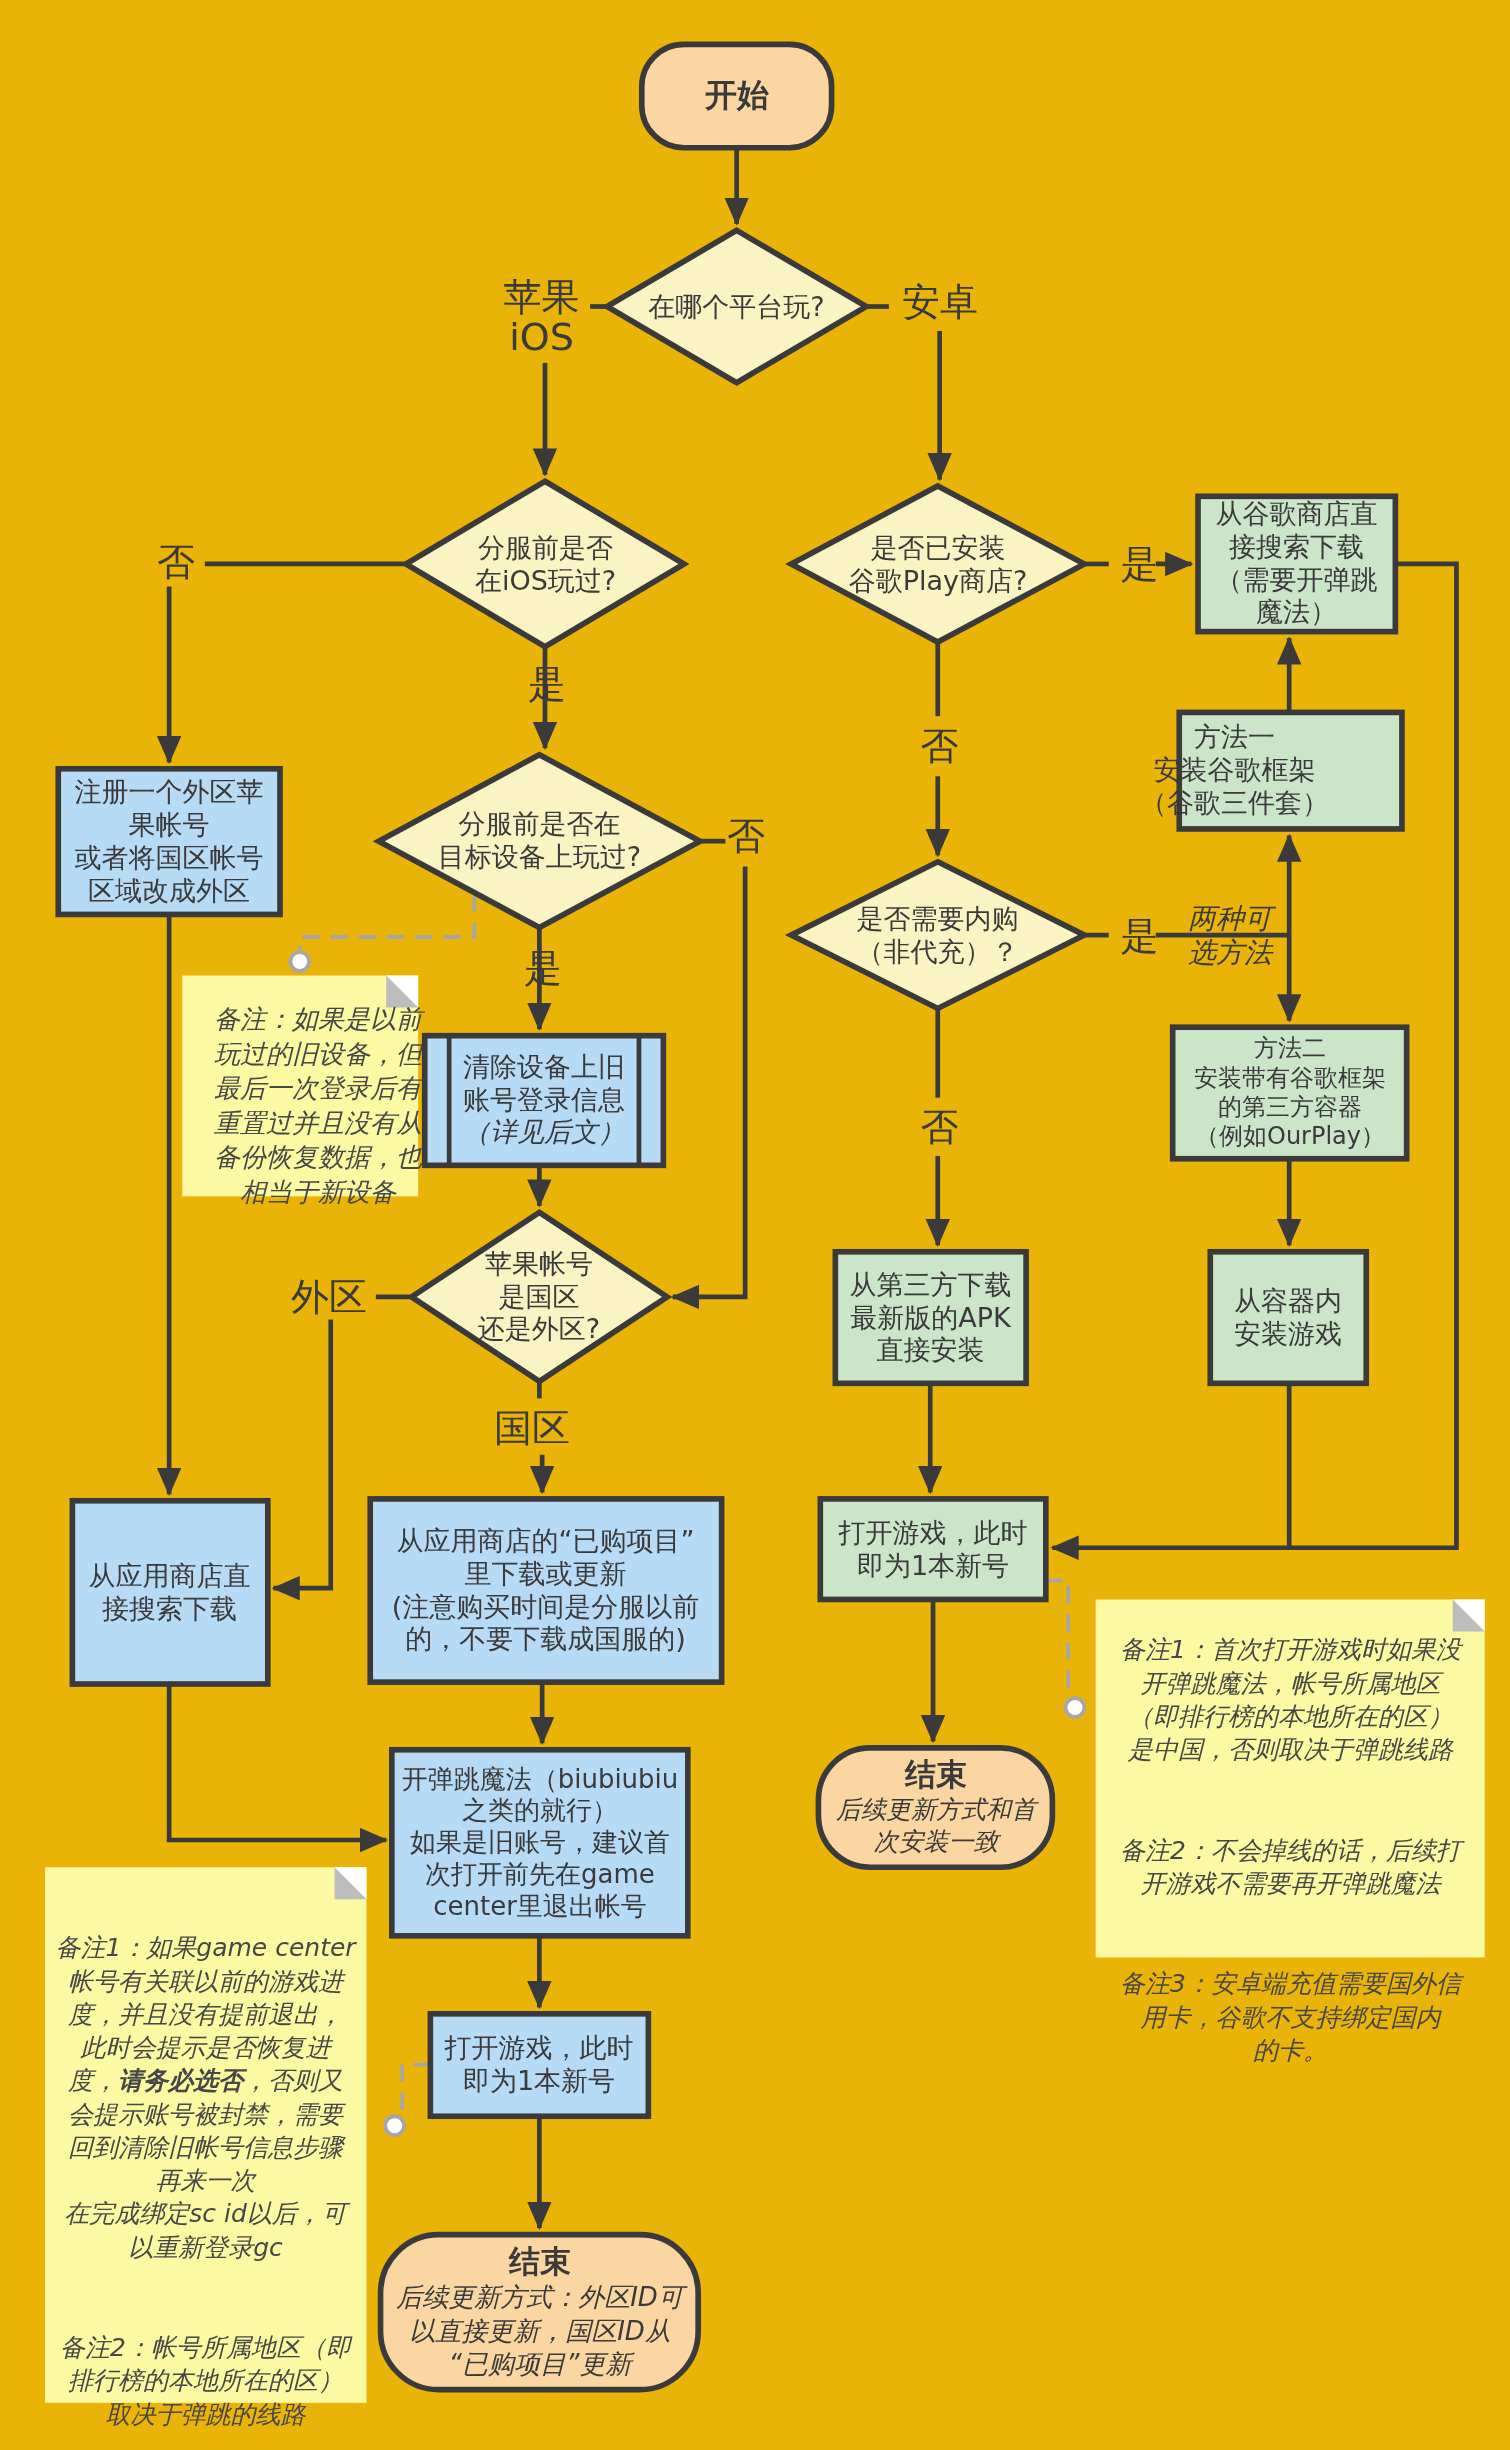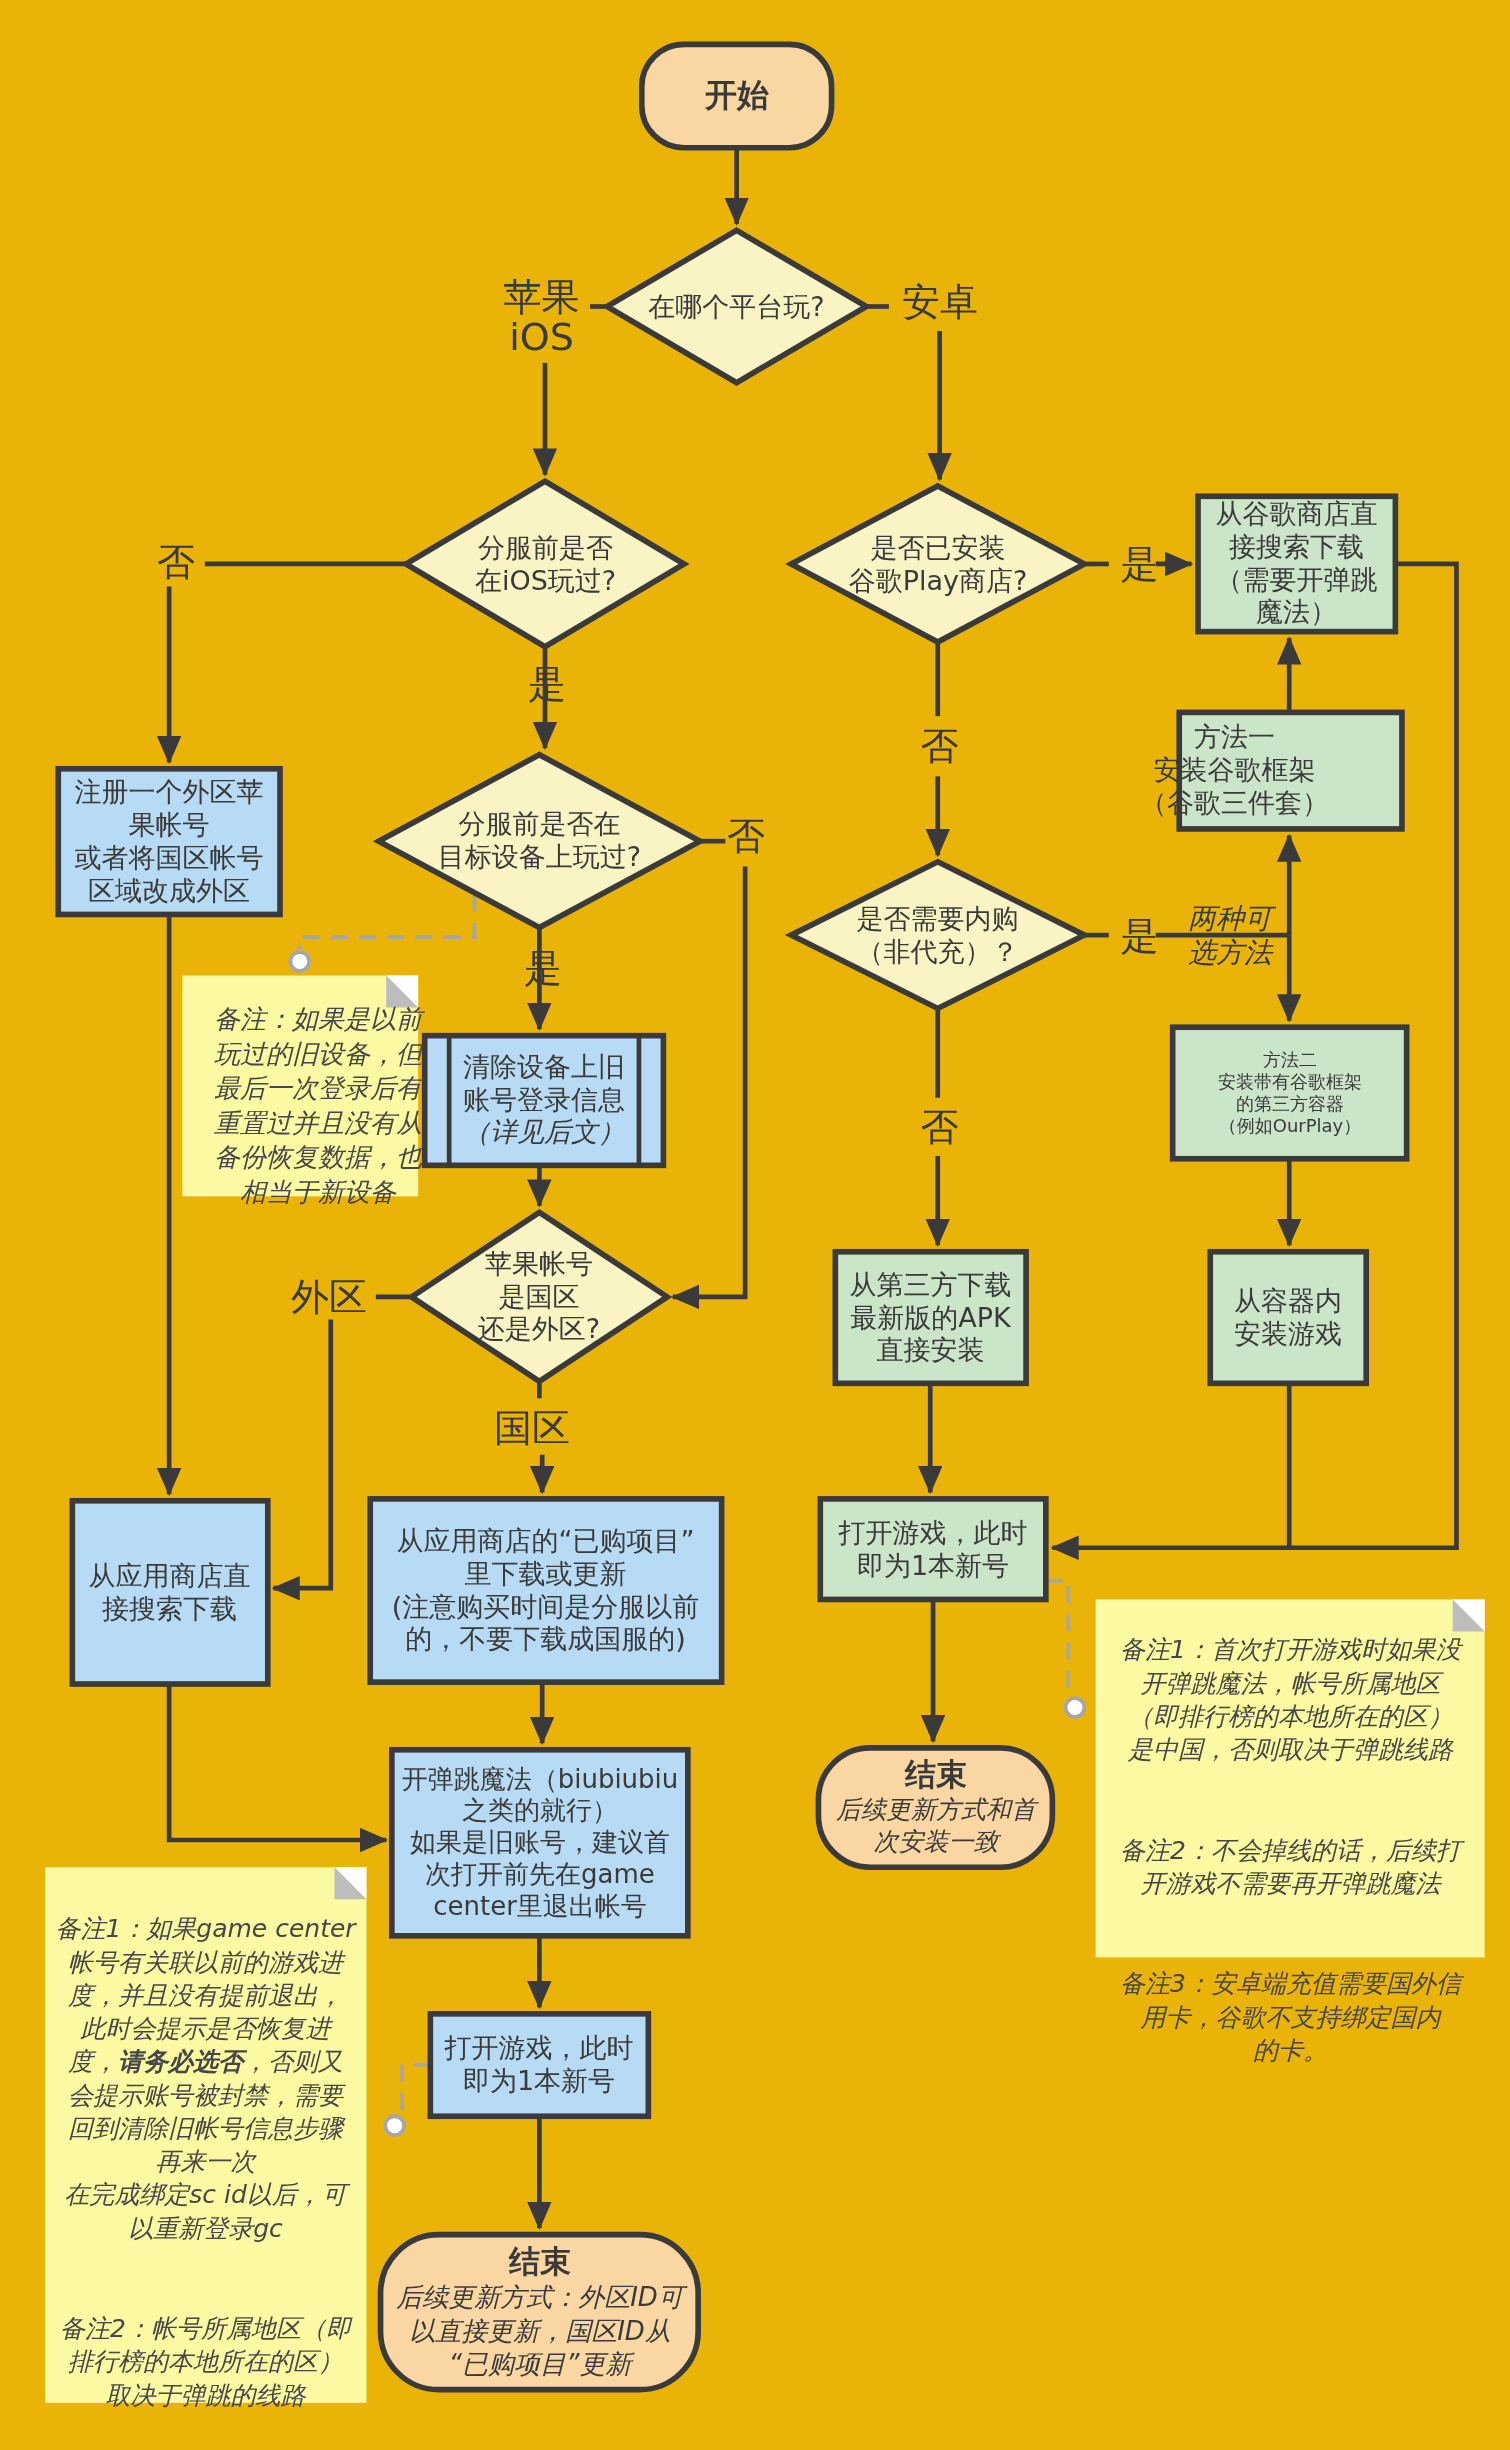--- a/index.html
+++ b/index.html
@@ -173,21 +173,21 @@
 <div class="txt" style="left:430px;top:2014px;width:218px;height:102px;">打开游戏，此时
 即为1本新号</div>
 
 <div class="txt col" style="left:381px;top:2235px;width:318px;height:155px;">
   <span class="title">结束</span>
   <span class="sub">后续更新方式：外区ID可
 以直接更新，国区ID从
 “已购项目”更新</span>
 </div>
 
-<div class="note" style="left:45px;top:1867px;width:321px;height:536px;font-size:25px;padding-top:12px;box-sizing:border-box;text-align:center;">
+<div class="note" style="left:45px;top:1867px;width:321px;height:536px;font-size:25px;padding-top:31px;box-sizing:border-box;text-align:center;">
   <div class="np"><span>备注1：如果game center
 帐号有关联以前的游戏进
 度，并且没有提前退出，
 此时会提示是否恢复进
 度，</span><b>请务必选否</b><span>，否则又
 会提示账号被封禁，需要
 回到清除旧帐号信息步骤
 再来一次
 在完成绑定sc id以后，可
 以重新登录gc</span></div>
@@ -210,21 +210,21 @@
 安装谷歌框架
 （谷歌三件套）</div>
 
 <div class="txt" style="left:806px;top:895px;width:263px;height:81px;">是否需要内购
 （非代充）？</div>
 <div class="txt lbl" style="left:1113px;top:910px;width:53px;height:53px;">是</div>
 <div class="txt it" style="left:1171px;top:893px;width:118px;height:86px;font-size:28px;">两种可
 选方法</div>
 <div class="txt lbl" style="left:913px;top:1101px;width:53px;height:53px;">否</div>
 
-<div class="txt" style="left:1173px;top:1027px;width:234px;height:132px;font-size:18px;text-align:center;">方法二
+<div class="txt" style="left:1173px;top:1027px;width:234px;height:132px;font-size:24px;text-align:center;">方法二
 安装带有谷歌框架
 的第三方容器
 （例如OurPlay）</div>
 <div class="txt" style="left:835px;top:1252px;width:191px;height:132px;">从第三方下载
 最新版的APK
 直接安装</div>
 <div class="txt" style="left:1210px;top:1252px;width:156px;height:132px;">从容器内
 安装游戏</div>
 <div class="txt" style="left:820px;top:1499px;width:226px;height:101px;">打开游戏，此时
 即为1本新号</div>

